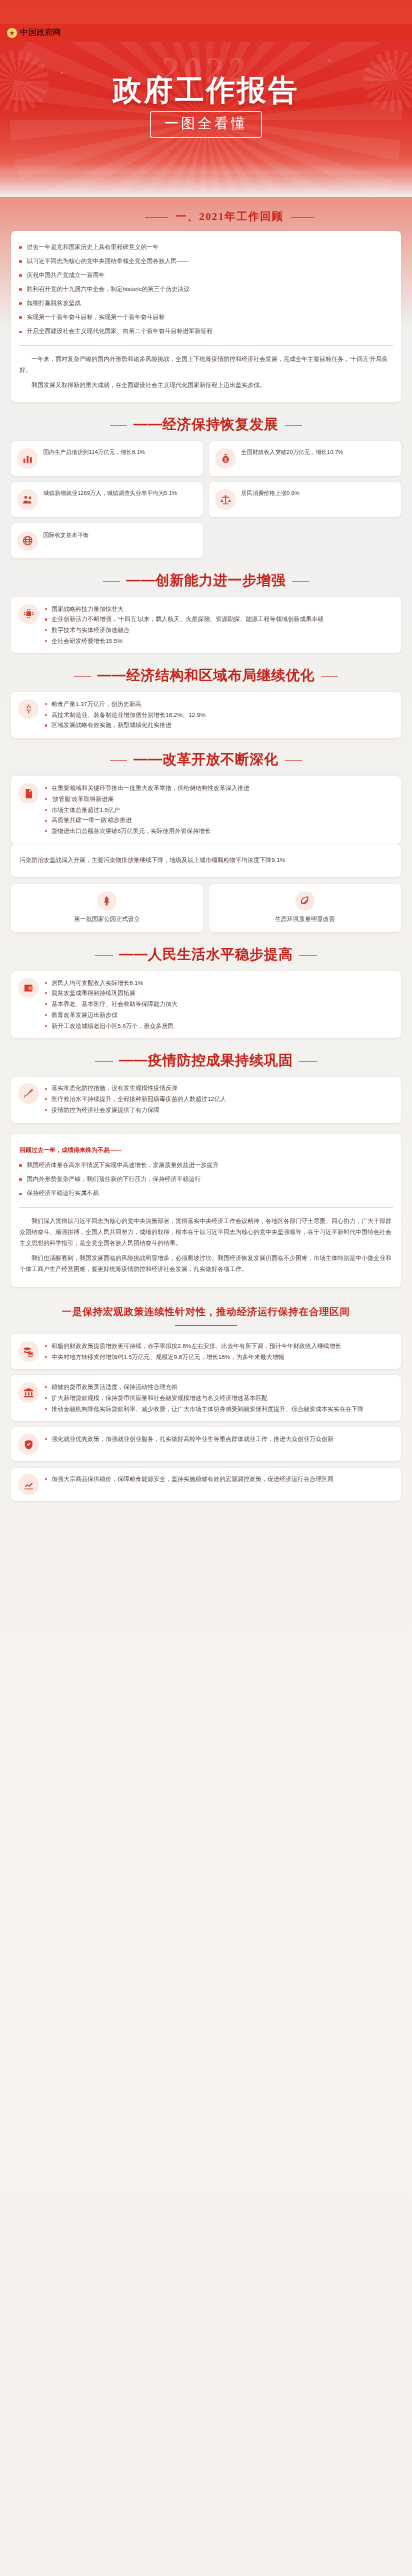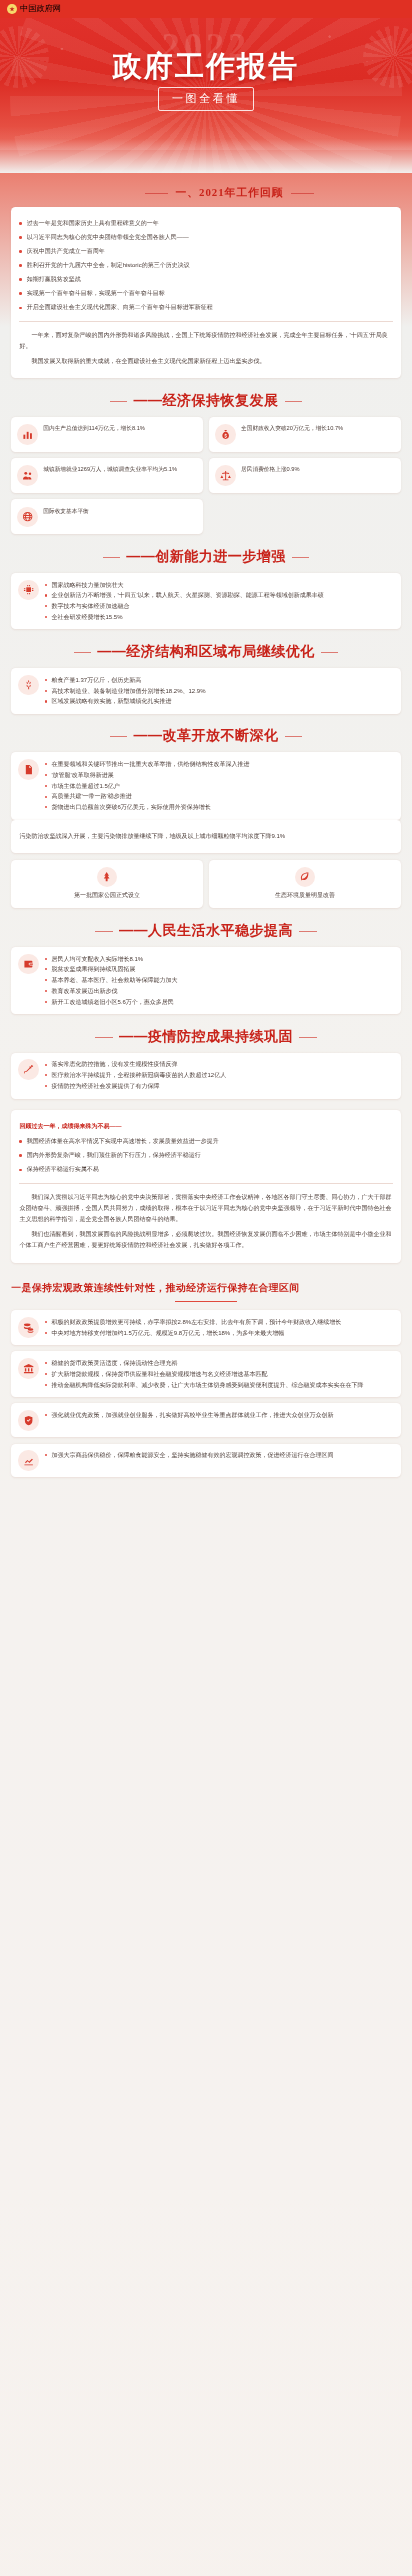--- a/index.html
+++ b/index.html
@@ -18,20 +18,21 @@
   
   .topbar {
     height: 17.5px;
     background: #e03023;
     display: flex;
     align-items: center;
     padding-left: 7.2px;
     gap: 3.1px;
     position: relative;
     z-index: 6;
+    margin-top: 24px;
   }
   .gov-logo {
     width: 9.8px; height: 9.8px;
     border-radius: 50%;
     background: #f7d96a;
     display: flex; align-items: center; justify-content: center;
     color: #c3281d; font-size: 5.7px; font-weight: bold;
   }
 
   
@@ -77,21 +78,21 @@
     font-family: "Liberation Serif", serif;
   }
   .hero-sub-wrap {
     position: absolute; top: 69px; left: 0; right: 0;
     display: flex; justify-content: center;
   }
   .hero-sub {
     border: 1px solid rgba(255,255,255,.85);
     border-radius: 2.1px;
     padding: 3.6px 13.4px;
-    color: #fff; font-size: 11px; letter-spacing: 2.6px;
+    color: #fff; font-size: 14px; letter-spacing: 2.6px;
     font-family: "Liberation Serif", serif;
   }
   .ribbon {
     position: absolute; bottom: 23px; left: 0; right: 0; height: 24px;
     background: linear-gradient(180deg, rgba(255,255,255,0) 0%, rgba(255,255,255,.10) 100%);
   }
 
   
   .content { position: relative; z-index: 3; padding: 0 11.3px 20.6px; }
 
@@ -203,21 +204,21 @@
   .two-col { display: grid; grid-template-columns: 1fr 1fr; gap: 6.2px; margin-top: 6.2px; }
   .mini {
     background: #fff; border-radius: 4.6px; padding: 7.2px 5.2px;
     text-align: center; box-shadow: 0 0.5px 2.1px rgba(180,110,90,.14);
   }
   .mini .ic { margin: 0 auto 4.1px; }
   .mini .txt { font-size: 6px; color: #4a3b36; line-height: 1.6; }
 
   .big-head {
     margin: 17.5px 0 8.2px;
-    text-align: left;
+    text-align: center;
     color: #c8231a;
     font-size: 9.8px; font-weight: bold; line-height: 1.6;
     font-family: "Liberation Serif", serif;
     letter-spacing: 0.5px;
   }
   .big-head .line { display: block; }
   .big-head::after {
     content: ""; display: block; width: 62px; height: 1px;
     background: #e0493c; margin: 5.2px auto 0;
   }

